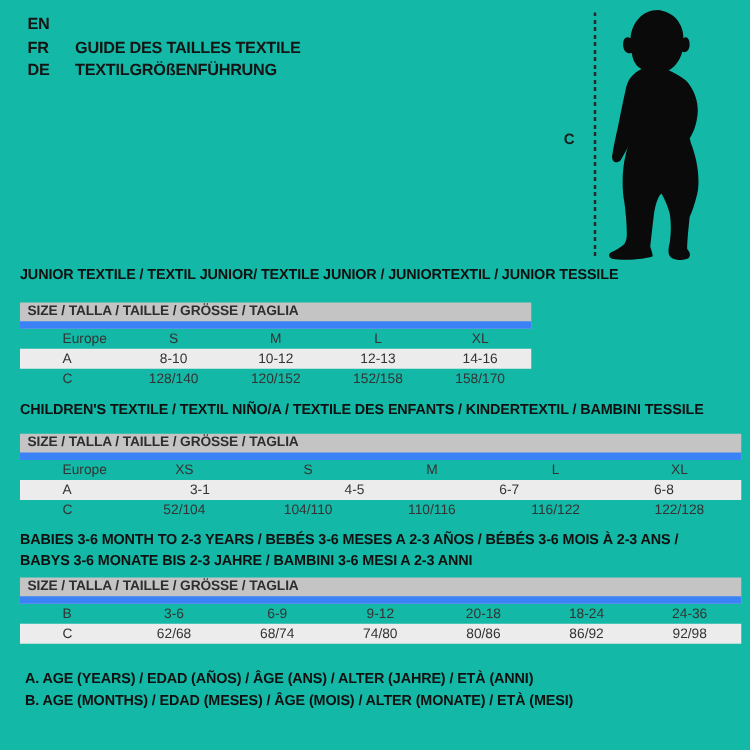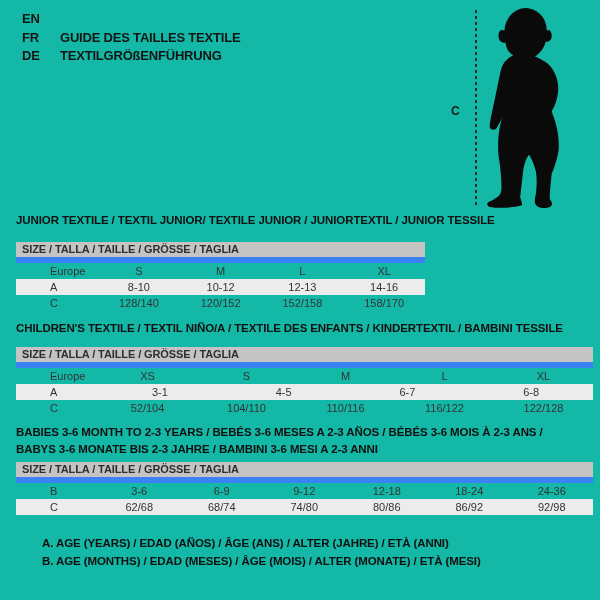--- a/index.html
+++ b/index.html
@@ -37,21 +37,21 @@
     border-bottom:6px solid #3b82f6;
     font-size:11px;font-weight:700;color:#2e2e2e;padding-left:6px;letter-spacing:-0.1px;
   }
   .tbl-row{display:flex;height:16px;line-height:16px;font-size:11px;color:#333;}
   .tbl-row.shaded{background:var(--shade,#ececec);}
   .row-label{flex:0 0 48px;padding-left:6px;text-align:left;margin-left:28px;}
   .cell{flex:1;text-align:center;white-space:nowrap;}
 
   
   .legend{position:absolute;left:20px;top:535px;}
-  .legend-line{font-size:11.5px;font-weight:700;line-height:17.5px;letter-spacing:-0.1px;color:#101010;white-space:nowrap;margin-left:22px;}
+  .legend-line{font-size:11.5px;font-weight:700;line-height:17.5px;letter-spacing:-0.1px;color:#101010;white-space:nowrap;}
 </style>
 </head>
 <body>
 
 <div id="stage">
 
   <div class="lang-list">
       <div class="lang-row">
         <div class="lang-code">EN</div>
       </div>
@@ -171,21 +171,21 @@
         <div class="cell">122/128</div>
       </div>
     </div>
   <div class="tbl tbl-w2 t3">
       <div class="tbl-header">SIZE / TALLA / TAILLE / GRÖSSE / TAGLIA</div>
       <div class="tbl-row">
         <div class="row-label">B</div>
         <div class="cell">3-6</div>
         <div class="cell">6-9</div>
         <div class="cell">9-12</div>
-        <div class="cell">12-18</div>
+        <div class="cell">20-18</div>
         <div class="cell">18-24</div>
         <div class="cell">24-36</div>
       </div>
       <div class="tbl-row shaded">
         <div class="row-label">C</div>
         <div class="cell">62/68</div>
         <div class="cell">68/74</div>
         <div class="cell">74/80</div>
         <div class="cell">80/86</div>
         <div class="cell">86/92</div>

